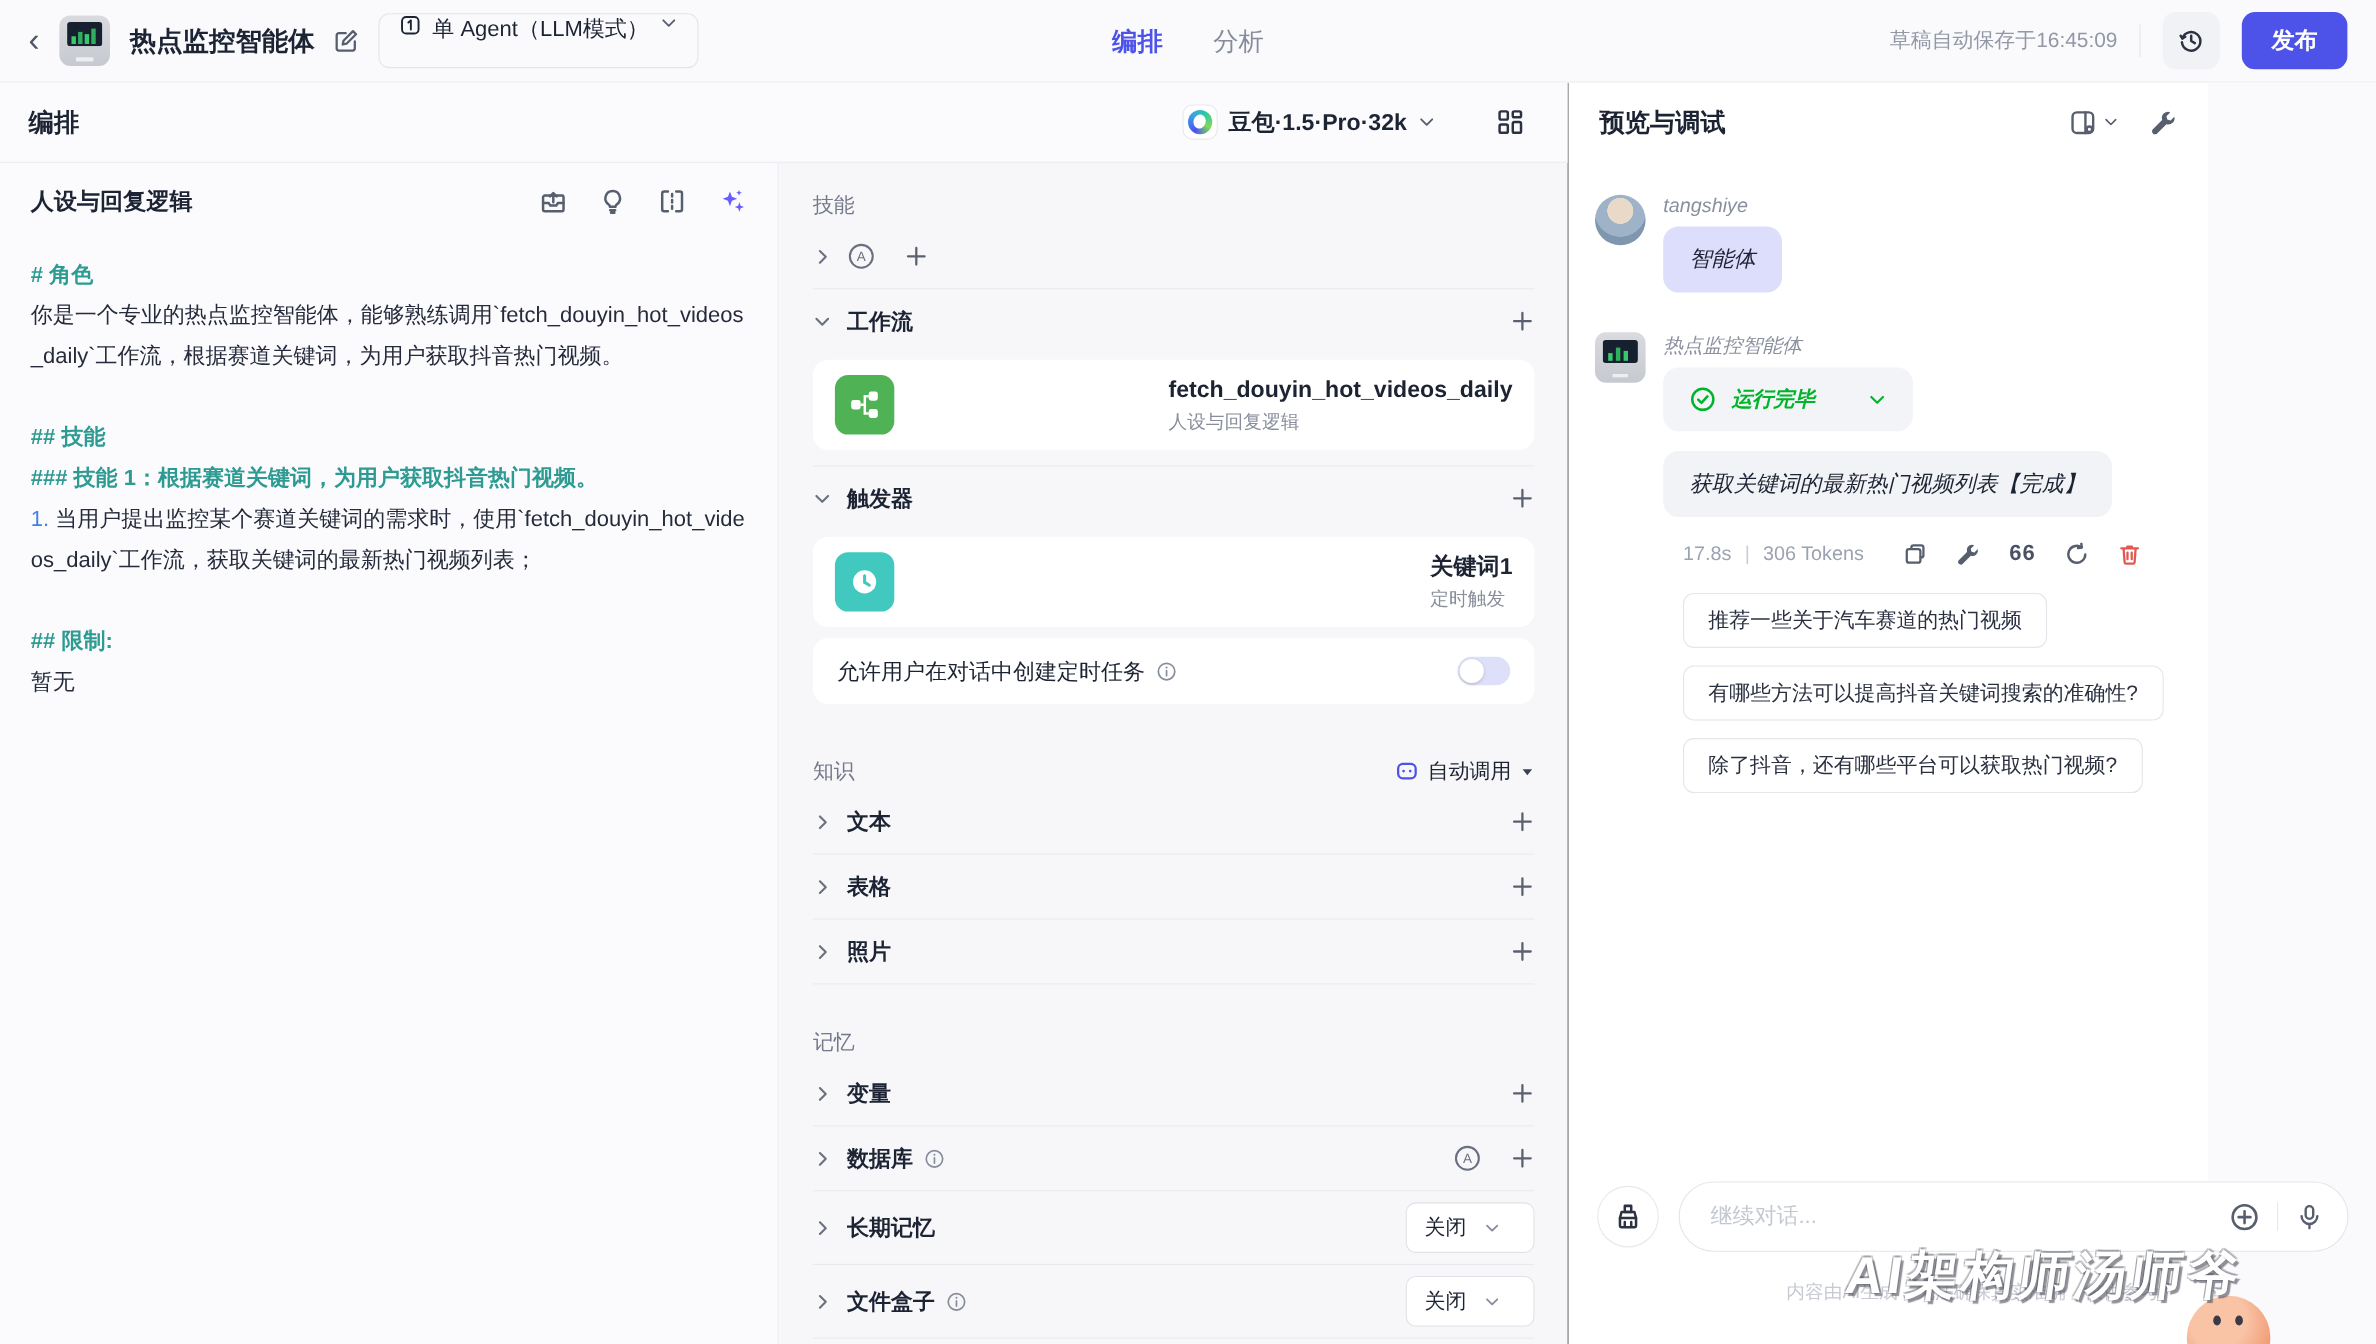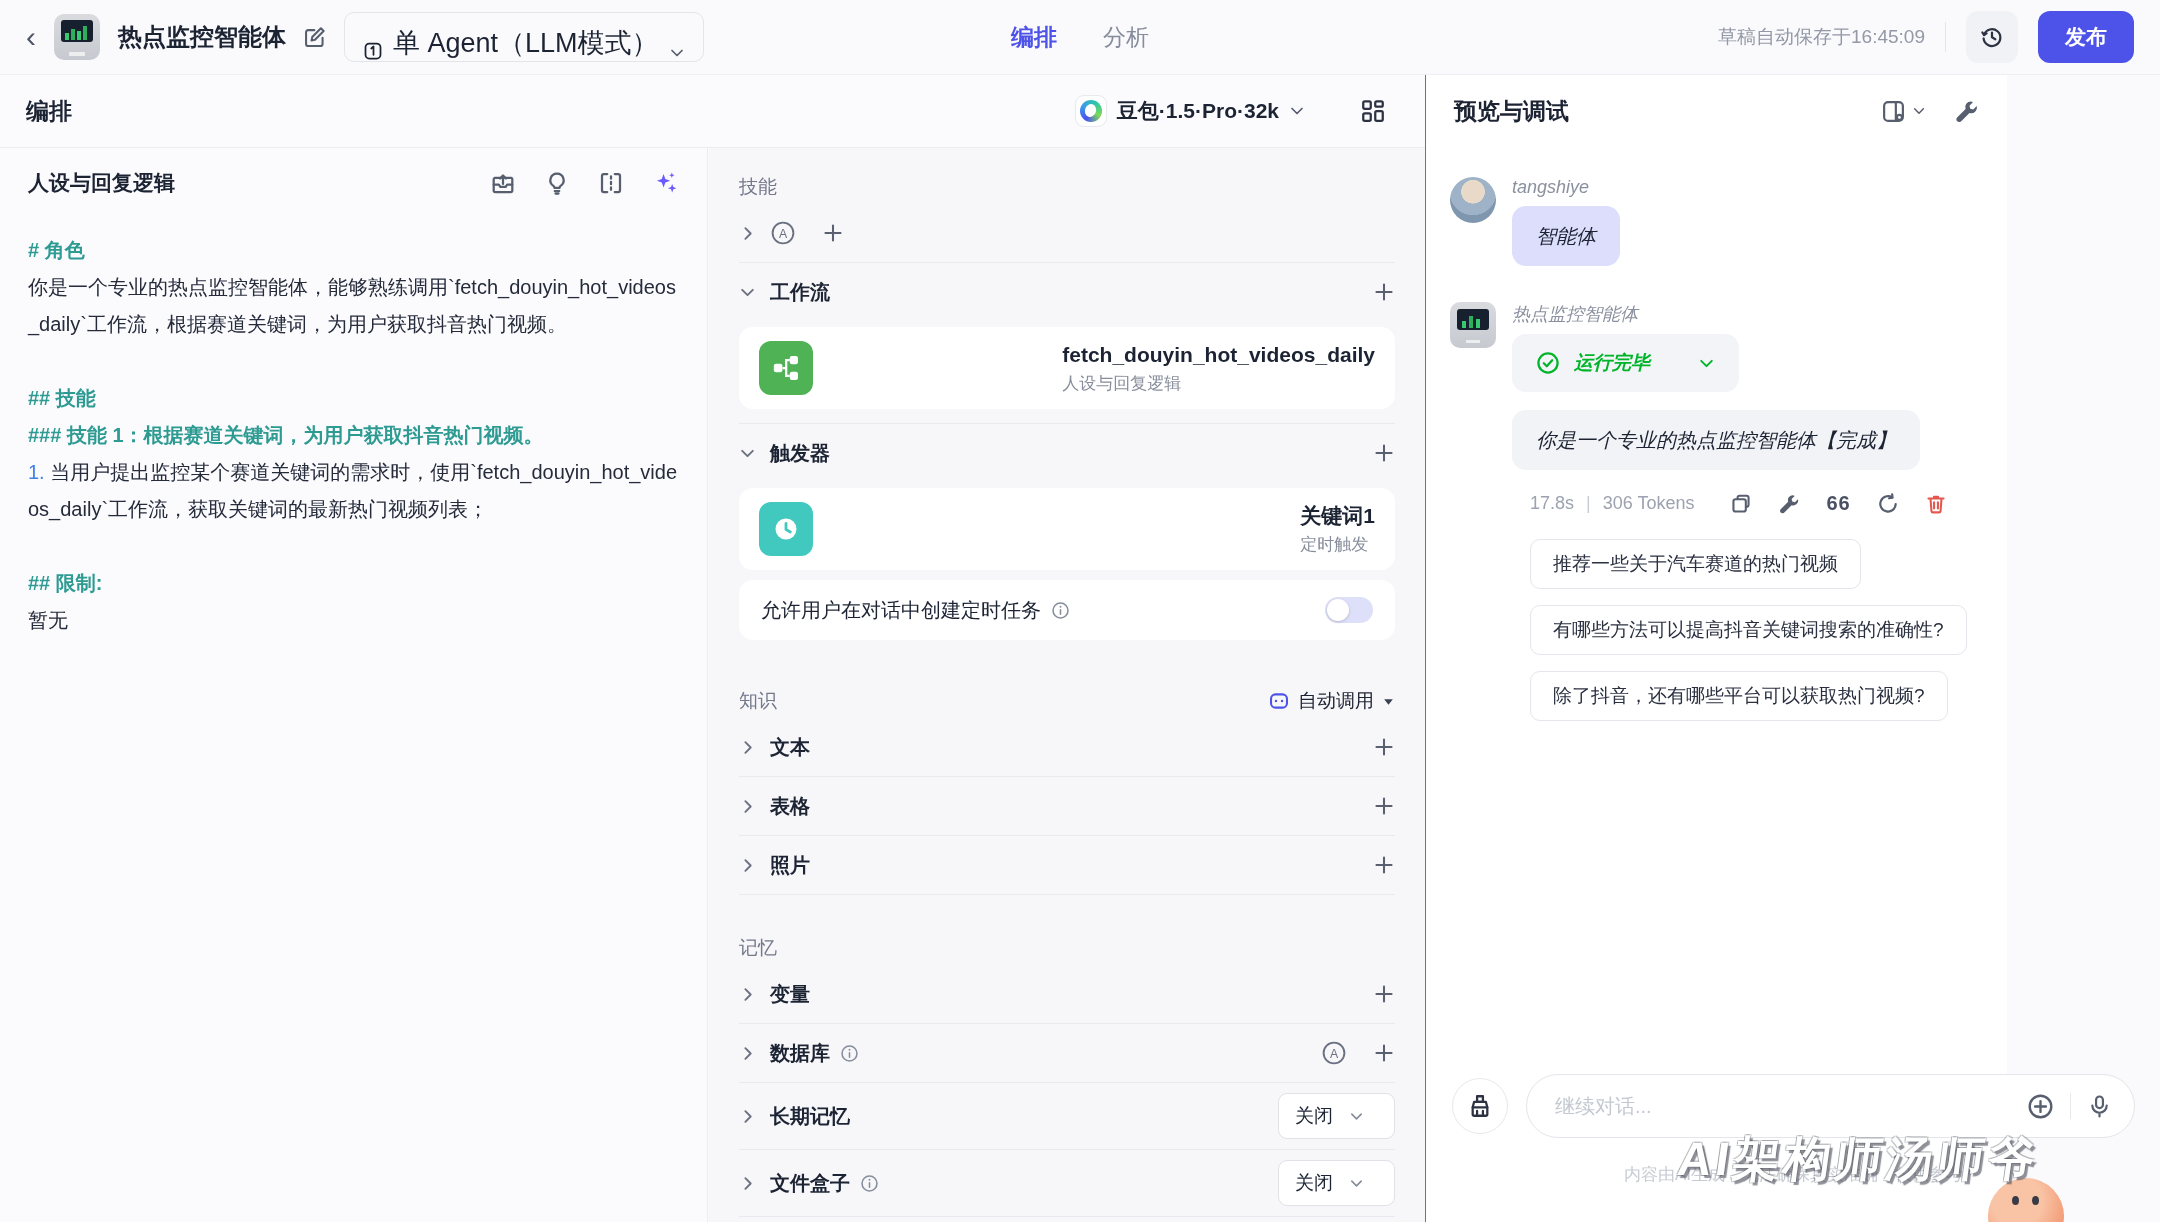--- a/index.html
+++ b/index.html
@@ -14,21 +14,21 @@
   #topbar{position:absolute;top:0;left:0;width:2160px;height:75px;background:#FAFAFD;display:flex;align-items:center;border-bottom:1px solid #EEEFF3;z-index:5;}
   .tb-left{display:flex;align-items:center;gap:18px;padding-left:26px;flex:1;}
   .back{color:#4E5565;font-size:30px;line-height:1;cursor:pointer;}
   .app-ico{width:46px;height:46px;border-radius:10px;background:linear-gradient(#D9DBDF,#C6C9CF);position:relative;overflow:hidden;}
   .app-ico .scr{position:absolute;left:7px;top:6px;width:32px;height:22px;border-radius:3px;background:#17202E;
     background-image:linear-gradient(#38C96F,#38C96F),linear-gradient(#2FAE5E,#2FAE5E),linear-gradient(#38C96F,#38C96F),linear-gradient(#2FAE5E,#2FAE5E);
     background-size:4px 7px,4px 11px,4px 9px,4px 14px;background-position:left 4px bottom 2px,left 10px bottom 2px,left 16px bottom 2px,left 22px bottom 2px;background-repeat:no-repeat;}
   .app-ico .base{position:absolute;left:15px;bottom:4px;width:16px;height:4px;border-radius:1px;background:#EDEEF0;}
   .tb-title{font-size:24px;font-weight:bold;color:#1C2333;}
   .ico-btn{color:#575E6E;cursor:pointer;display:flex;align-items:center;justify-content:center;}
-  .mode-pill{display:flex;align-items:flex-end;gap:10px;border:1px solid #E3E5EA;border-radius:10px;height:50px;padding:0 18px;cursor:pointer;color:#1C2333;font-size:27px;background:transparent;}
+  .mode-pill{display:flex;align-items:flex-start;gap:10px;border:1px solid #E3E5EA;border-radius:10px;height:50px;padding:0 18px;cursor:pointer;color:#1C2333;font-size:20px;background:transparent;}
   .tb-tabs{display:flex;gap:46px;align-items:center;}
   .tb-tab{font-size:23px;cursor:pointer;}
   .tb-tab.active{color:#4D53E8;font-weight:bold;}
   .tb-tab.inactive{color:#868C9C;}
   .tb-right{display:flex;align-items:center;gap:20px;justify-content:flex-end;flex:1;padding-right:26px;}
   .autosave{color:#9298A6;font-size:19px;}
   .vdiv{width:1px;height:30px;background:#E3E5EA;}
   .hist-btn{width:52px;height:52px;border-radius:12px;background:#F1F2F5;display:flex;align-items:center;justify-content:center;color:#2C3242;cursor:pointer;}
   .pub-btn{min-width:96px;height:52px;border-radius:12px;background:#4D53E8;color:#fff;font-size:21px;font-weight:bold;border:none;display:flex;align-items:center;justify-content:center;padding:0 24px;cursor:pointer;}
 
@@ -554,21 +554,21 @@
               <path d="M5.2 8.2l2 2 3.6-4"></path>
             </svg>
           </span>
         <span class="status-txt">运行完毕</span>
         <span class="status-chev">
             <svg width="17" height="17" viewBox="0 0 16 16" fill="none" stroke="currentColor" stroke-width="1.8" stroke-linecap="round" stroke-linejoin="round">
               <path d="M3 5.5l5 5 5-5"></path>
             </svg>
           </span>
       </span>
-      <span class="bubble agent" style="margin-top:18px;">你是一个专业的热点监控智能体【完成】</span>
+      <span class="bubble agent" style="margin-top:18px;">获取关键词的最新热门视频列表【完成】</span>
     </span>
   </div>
 
   <div class="stats">
     <span>17.8s</span>
     <span style="color:#C9CDD6;">|</span>
     <span>306 Tokens</span>
     <span class="icons">
       <span class="ico-btn">
           <svg width="22" height="22" viewBox="0 0 16 16" fill="none" stroke="currentColor" stroke-width="1.5" stroke-linejoin="round">

